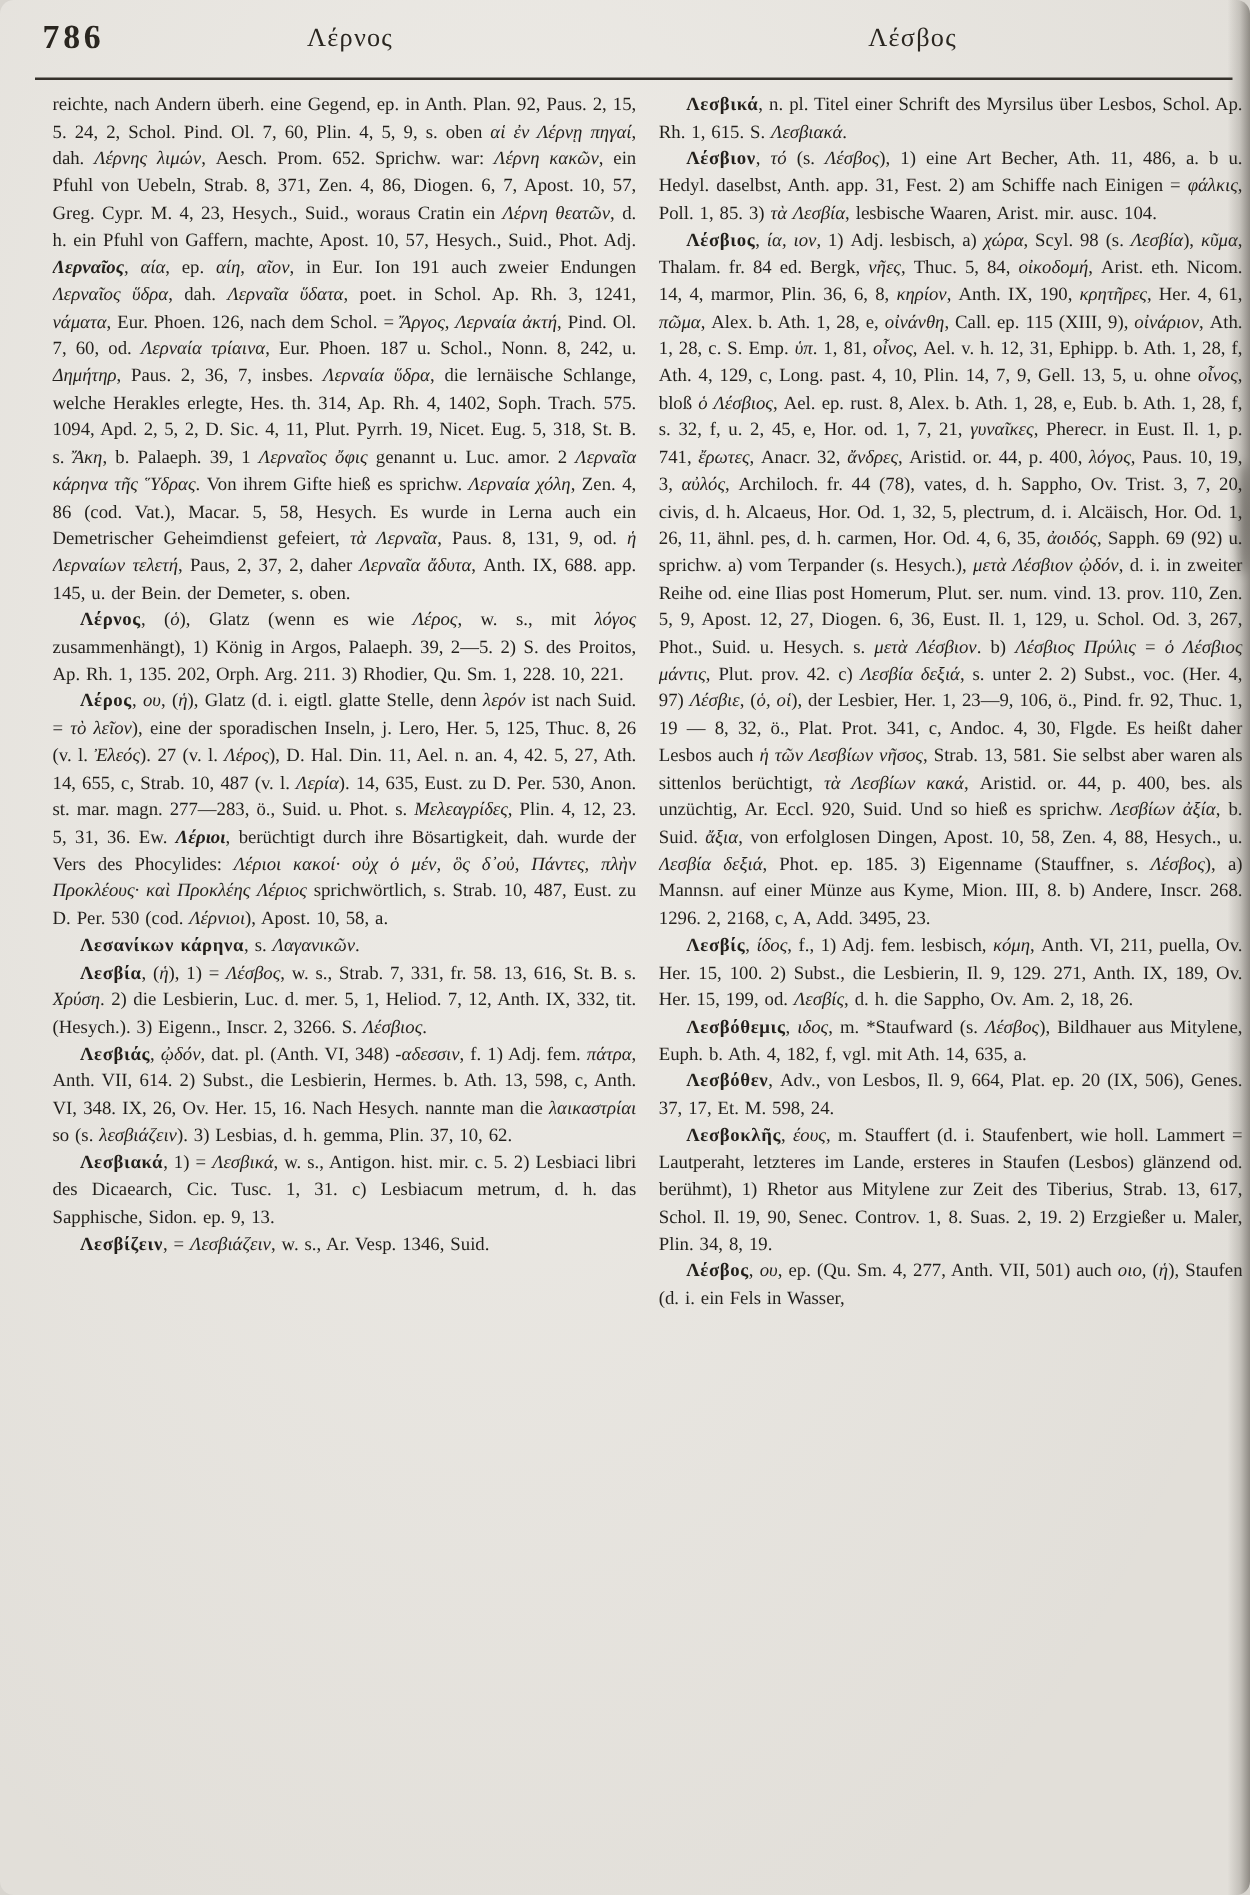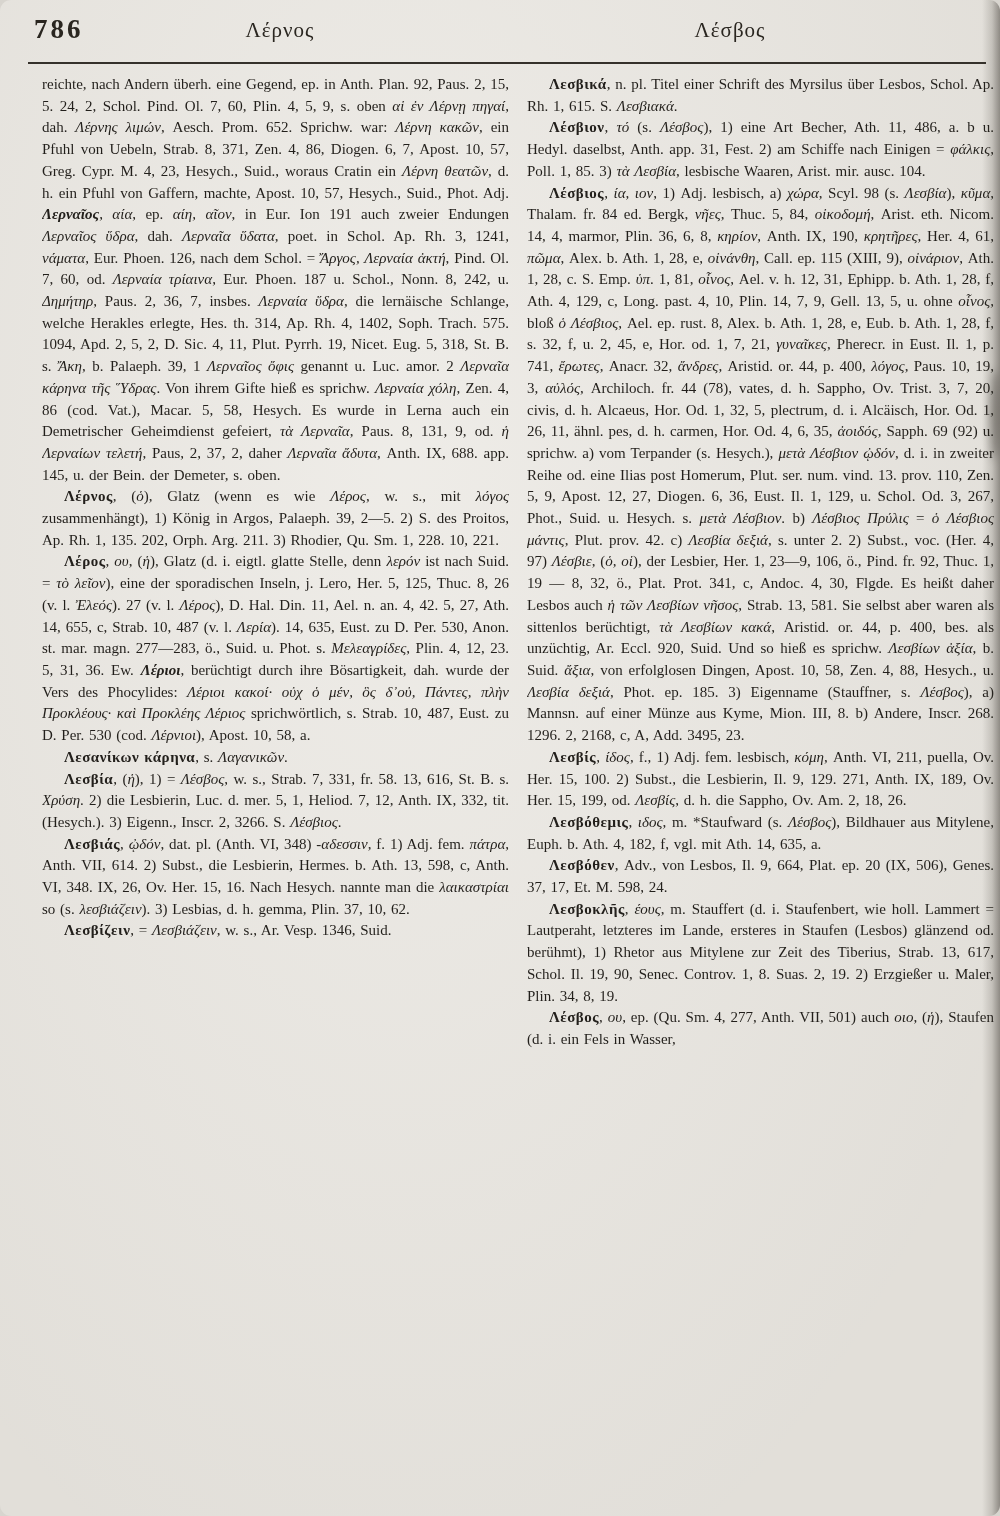--- a/index.html
+++ b/index.html
@@ -70,20 +70,21 @@
   <div class="header-rule"></div>
 
   <div class="columns">
     <div class="col" id="col-left">
         <p class="entry cont">reichte, nach Andern überh. eine Gegend, ep. in Anth. Plan. 92, Paus. 2, 15, 5. 24, 2, Schol. Pind. Ol. 7, 60, Plin. 4, 5, 9, s. oben <i>αἱ ἐν Λέρνῃ πηγαί</i>, dah. <i>Λέρνης λιμών</i>, Aesch. Prom. 652. Sprichw. war: <i>Λέρνη κακῶν</i>, ein Pfuhl von Uebeln, Strab. 8, 371, Zen. 4, 86, Diogen. 6, 7, Apost. 10, 57, Greg. Cypr. M. 4, 23, Hesych., Suid., woraus Cratin ein <i>Λέρνη θεατῶν</i>, d. h. ein Pfuhl von Gaffern, machte, Apost. 10, 57, Hesych., Suid., Phot. Adj. <b><i>Λερναῖος</i></b>, <i>αία</i>, ep. <i>αίη, αῖον</i>, in Eur. Ion 191 auch zweier Endungen <i>Λερναῖος ὕδρα</i>, dah. <i>Λερναῖα ὕδατα</i>, poet. in Schol. Ap. Rh. 3, 1241, <i>νάματα</i>, Eur. Phoen. 126, nach dem Schol. = <i>Ἄργος, Λερναία ἀκτή</i>, Pind. Ol. 7, 60, od. <i>Λερναία τρίαινα</i>, Eur. Phoen. 187 u. Schol., Nonn. 8, 242, u. <i>Δημήτηρ</i>, Paus. 2, 36, 7, insbes. <i>Λερναία ὕδρα</i>, die lernäische Schlange, welche Herakles erlegte, Hes. th. 314, Ap. Rh. 4, 1402, Soph. Trach. 575. 1094, Apd. 2, 5, 2, D. Sic. 4, 11, Plut. Pyrrh. 19, Nicet. Eug. 5, 318, St. B. s. <i>Ἄκη</i>, b. Palaeph. 39, 1 <i>Λερναῖος ὄφις</i> genannt u. Luc. amor. 2 <i>Λερναῖα κάρηνα τῆς Ὕδρας</i>. Von ihrem Gifte hieß es sprichw. <i>Λερναία χόλη</i>, Zen. 4, 86 (cod. Vat.), Macar. 5, 58, Hesych. Es wurde in Lerna auch ein Demetrischer Geheimdienst gefeiert, <i>τὰ Λερναῖα</i>, Paus. 8, 131, 9, od. <i>ἡ Λερναίων τελετή</i>, Paus, 2, 37, 2, daher <i>Λερναῖα ἄδυτα</i>, Anth. IX, 688. app. 145, u. der Bein. der Demeter, s. oben.</p>
         <p class="entry"><span class="hw">Λέρνος</span>, (<i>ὁ</i>), Glatz (wenn es wie <i>Λέρος</i>, w. s., mit <i>λόγος</i> zusammenhängt), 1) König in Argos, Palaeph. 39, 2—5. 2) S. des Proitos, Ap. Rh. 1, 135. 202, Orph. Arg. 211. 3) Rhodier, Qu. Sm. 1, 228. 10, 221.</p>
         <p class="entry"><span class="hw">Λέρος</span>, <i>ου</i>, (<i>ἡ</i>), Glatz (d. i. eigtl. glatte Stelle, denn <i>λερόν</i> ist nach Suid. = <i>τὸ λεῖον</i>), eine der sporadischen Inseln, j. Lero, Her. 5, 125, Thuc. 8, 26 (v. l. <i>Ἐλεός</i>). 27 (v. l. <i>Λέρος</i>), D. Hal. Din. 11, Ael. n. an. 4, 42. 5, 27, Ath. 14, 655, c, Strab. 10, 487 (v. l. <i>Λερία</i>). 14, 635, Eust. zu D. Per. 530, Anon. st. mar. magn. 277—283, ö., Suid. u. Phot. s. <i>Μελεαγρίδες</i>, Plin. 4, 12, 23. 5, 31, 36. Ew. <b><i>Λέριοι</i></b>, berüchtigt durch ihre Bösartigkeit, dah. wurde der Vers des Phocylides: <i>Λέριοι κακοί· οὐχ ὁ μέν, ὃς δ᾽οὐ, Πάντες, πλὴν Προκλέους· καὶ Προκλέης Λέριος</i> sprichwörtlich, s. Strab. 10, 487, Eust. zu D. Per. 530 (cod. <i>Λέρνιοι</i>), Apost. 10, 58, a.</p>
         <p class="entry"><span class="hw">Λεσανίκων κάρηνα</span>, s. <i>Λαγανικῶν</i>.</p>
         <p class="entry"><span class="hw">Λεσβία</span>, (<i>ἡ</i>), 1) = <i>Λέσβος</i>, w. s., Strab. 7, 331, fr. 58. 13, 616, St. B. s. <i>Χρύση</i>. 2) die Lesbierin, Luc. d. mer. 5, 1, Heliod. 7, 12, Anth. IX, 332, tit. (Hesych.). 3) Eigenn., Inscr. 2, 3266. S. <i>Λέσβιος</i>.</p>
         <p class="entry"><span class="hw">Λεσβιάς</span>, <i>ᾠδόν</i>, dat. pl. (Anth. VI, 348) -<i>αδεσσιν</i>, f. 1) Adj. fem. <i>πάτρα</i>, Anth. VII, 614. 2) Subst., die Lesbierin, Hermes. b. Ath. 13, 598, c, Anth. VI, 348. IX, 26, Ov. Her. 15, 16. Nach Hesych. nannte man die <i>λαικαστρίαι</i> so (s. <i>λεσβιάζειν</i>). 3) Lesbias, d. h. gemma, Plin. 37, 10, 62.</p>
+        <p class="entry"><span class="hw">Λεσβιακά</span>, 1) = <i>Λεσβικά</i>, w. s., Antigon. hist. mir. c. 5. 2) Lesbiaci libri des Dicaearch, Cic. Tusc. 1, 31. c) Lesbiacum metrum, d. h. das Sapphische, Sidon. ep. 9, 13.</p>
         <p class="entry"><span class="hw">Λεσβίζειν</span>, = <i>Λεσβιάζειν</i>, w. s., Ar. Vesp. 1346, Suid.</p>
       </div>
     <div class="col" id="col-right">
         <p class="entry"><span class="hw">Λεσβικά</span>, n. pl. Titel einer Schrift des Myrsilus über Lesbos, Schol. Ap. Rh. 1, 615. S. <i>Λεσβιακά</i>.</p>
         <p class="entry"><span class="hw">Λέσβιον</span>, <i>τό</i> (s. <i>Λέσβος</i>), 1) eine Art Becher, Ath. 11, 486, a. b u. Hedyl. daselbst, Anth. app. 31, Fest. 2) am Schiffe nach Einigen = <i>φάλκις</i>, Poll. 1, 85. 3) <i>τὰ Λεσβία</i>, lesbische Waaren, Arist. mir. ausc. 104.</p>
         <p class="entry"><span class="hw">Λέσβιος</span>, <i>ία, ιον</i>, 1) Adj. lesbisch, a) <i>χώρα</i>, Scyl. 98 (s. <i>Λεσβία</i>), <i>κῦμα</i>, Thalam. fr. 84 ed. Bergk, <i>νῆες</i>, Thuc. 5, 84, <i>οἰκοδομή</i>, Arist. eth. Nicom. 14, 4, marmor, Plin. 36, 6, 8, <i>κηρίον</i>, Anth. IX, 190, <i>κρητῆρες</i>, Her. 4, 61, <i>πῶμα</i>, Alex. b. Ath. 1, 28, e, <i>οἰνάνθη</i>, Call. ep. 115 (XIII, 9), <i>οἰνάριον</i>, Ath. 1, 28, c. S. Emp. <i>ὑπ</i>. 1, 81, <i>οἶνος</i>, Ael. v. h. 12, 31, Ephipp. b. Ath. 1, 28, f, Ath. 4, 129, c, Long. past. 4, 10, Plin. 14, 7, 9, Gell. 13, 5, u. ohne <i>οἶνος</i>, bloß <i>ὁ Λέσβιος</i>, Ael. ep. rust. 8, Alex. b. Ath. 1, 28, e, Eub. b. Ath. 1, 28, f, s. 32, f, u. 2, 45, e, Hor. od. 1, 7, 21, <i>γυναῖκες</i>, Pherecr. in Eust. Il. 1, p. 741, <i>ἔρωτες</i>, Anacr. 32, <i>ἄνδρες</i>, Aristid. or. 44, p. 400, <i>λόγος</i>, Paus. 10, 19, 3, <i>αὐλός</i>, Archiloch. fr. 44 (78), vates, d. h. Sappho, Ov. Trist. 3, 7, 20, civis, d. h. Alcaeus, Hor. Od. 1, 32, 5, plectrum, d. i. Alcäisch, Hor. Od. 1, 26, 11, ähnl. pes, d. h. carmen, Hor. Od. 4, 6, 35, <i>ἀοιδός</i>, Sapph. 69 (92) u. sprichw. a) vom Terpander (s. Hesych.), <i>μετὰ Λέσβιον ᾠδόν</i>, d. i. in zweiter Reihe od. eine Ilias post Homerum, Plut. ser. num. vind. 13. prov. 110, Zen. 5, 9, Apost. 12, 27, Diogen. 6, 36, Eust. Il. 1, 129, u. Schol. Od. 3, 267, Phot., Suid. u. Hesych. s. <i>μετὰ Λέσβιον</i>. b) <i>Λέσβιος Πρύλις</i> = <i>ὁ Λέσβιος μάντις</i>, Plut. prov. 42. c) <i>Λεσβία δεξιά</i>, s. unter 2. 2) Subst., voc. (Her. 4, 97) <i>Λέσβιε</i>, (<i>ὁ, οἱ</i>), der Lesbier, Her. 1, 23—9, 106, ö., Pind. fr. 92, Thuc. 1, 19 — 8, 32, ö., Plat. Prot. 341, c, Andoc. 4, 30, Flgde. Es heißt daher Lesbos auch <i>ἡ τῶν Λεσβίων νῆσος</i>, Strab. 13, 581. Sie selbst aber waren als sittenlos berüchtigt, <i>τὰ Λεσβίων κακά</i>, Aristid. or. 44, p. 400, bes. als unzüchtig, Ar. Eccl. 920, Suid. Und so hieß es sprichw. <i>Λεσβίων ἀξία</i>, b. Suid. <i>ἄξια</i>, von erfolglosen Dingen, Apost. 10, 58, Zen. 4, 88, Hesych., u. <i>Λεσβία δεξιά</i>, Phot. ep. 185. 3) Eigenname (Stauffner, s. <i>Λέσβος</i>), a) Mannsn. auf einer Münze aus Kyme, Mion. III, 8. b) Andere, Inscr. 268. 1296. 2, 2168, c, A, Add. 3495, 23.</p>
         <p class="entry"><span class="hw">Λεσβίς</span>, <i>ίδος</i>, f., 1) Adj. fem. lesbisch, <i>κόμη</i>, Anth. VI, 211, puella, Ov. Her. 15, 100. 2) Subst., die Lesbierin, Il. 9, 129. 271, Anth. IX, 189, Ov. Her. 15, 199, od. <i>Λεσβίς</i>, d. h. die Sappho, Ov. Am. 2, 18, 26.</p>
         <p class="entry"><span class="hw">Λεσβόθεμις</span>, <i>ιδος</i>, m. *Staufward (s. <i>Λέσβος</i>), Bildhauer aus Mitylene, Euph. b. Ath. 4, 182, f, vgl. mit Ath. 14, 635, a.</p>
         <p class="entry"><span class="hw">Λεσβόθεν</span>, Adv., von Lesbos, Il. 9, 664, Plat. ep. 20 (IX, 506), Genes. 37, 17, Et. M. 598, 24.</p>
         <p class="entry"><span class="hw">Λεσβοκλῆς</span>, <i>έους</i>, m. Stauffert (d. i. Staufenbert, wie holl. Lammert = Lautperaht, letzteres im Lande, ersteres in Staufen (Lesbos) glänzend od. berühmt), 1) Rhetor aus Mitylene zur Zeit des Tiberius, Strab. 13, 617, Schol. Il. 19, 90, Senec. Controv. 1, 8. Suas. 2, 19. 2) Erzgießer u. Maler, Plin. 34, 8, 19.</p>

